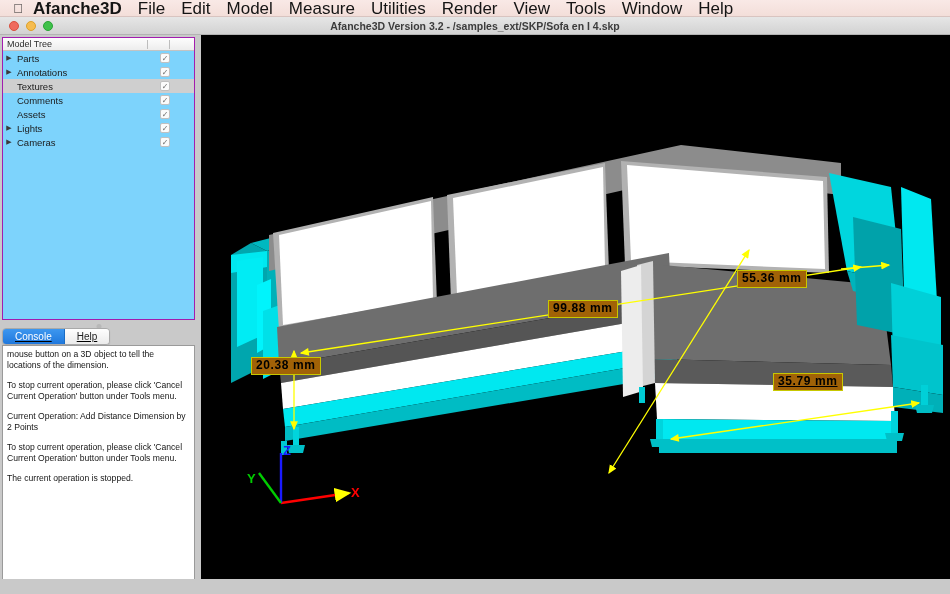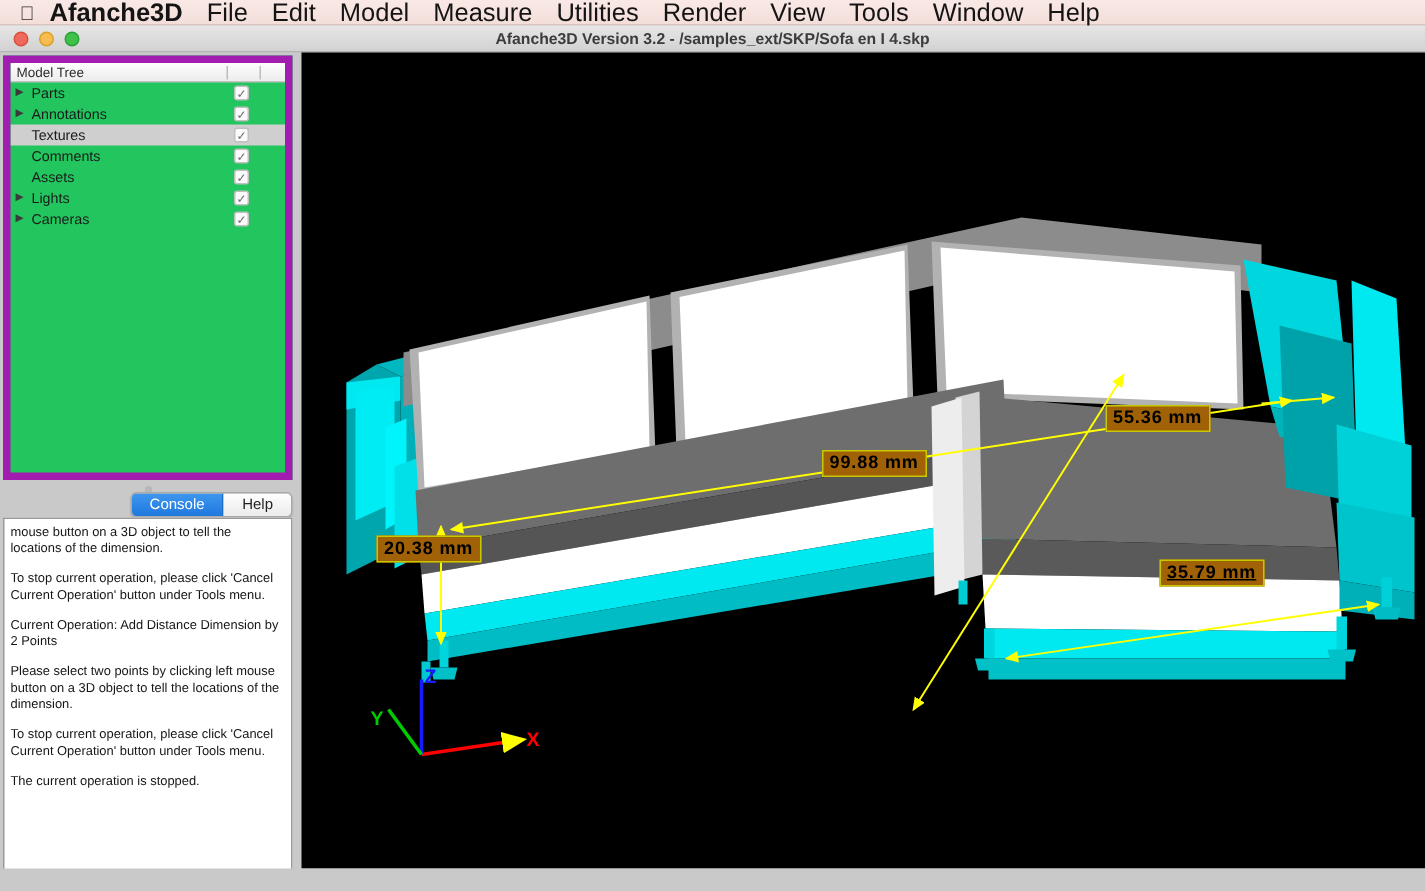--- a/index.html
+++ b/index.html
@@ -53,22 +53,22 @@
 
   
   .leftcol {
     position: absolute; left: 0; top: 35px; width: 200px; height: 559px;
     background: #c9c9c9;
   }
 
   
   .treepanel {
     position: absolute; left: 2px; top: 2px; width: 193px; height: 283px;
-    background: #22c55e;
-    border: 5px solid #a21caf;
+    background: #7dd3fc;
+    border: 1px solid #a21caf;
     overflow: hidden;
   }
   .tree-header {
     position: relative; height: 13px; width: 100%;
     background: linear-gradient(to bottom, #fdfdfd 0%, #ededed 100%);
     border-bottom: 1px solid #c3c3c3;
     font-size: 9px; color: #2c2c2c;
     line-height: 13px; padding-left: 4px;
   }
   .colsep { position: absolute; top: 2px; width: 1px; height: 9px; background: #bdbdbd; }
@@ -98,21 +98,21 @@
   }
   .splitter .grip {
     position: absolute; left: 50%; top: 2px; transform: translateX(-50%);
     width: 5px; height: 5px; border-radius: 50%;
     background: #b8b8b8;
   }
 
   
   .tabbar {
     position: absolute; left: 2px; top: 292px; width: 193px; height: 18px;
-    display: flex; justify-content: flex-end; align-items: center;
+    display: flex; justify-content: flex-start; align-items: center; text-decoration: underline;
   }
   .tabgroup {
     display: flex; height: 17px;
     border: 1px solid #a9a9a9; border-radius: 4px; overflow: hidden;
     box-shadow: 0 1px 1px rgba(0,0,0,.12);
   }
   .tab {
     font-size: 10px; line-height: 15px; padding: 0 12px;
     color: #1f1f1f; background: linear-gradient(to bottom,#fefefe,#ebebeb);
     cursor: default; white-space: nowrap;
@@ -253,21 +253,20 @@
       <div class="tabgroup">
         <span class="tab active">Console</span>
         <span class="tab">Help</span>
       </div>
     </div>
 
     <div class="console">
       <p>mouse button on a 3D object to tell the locations of the dimension.</p>
       <p>To stop current operation, please click 'Cancel Current Operation' button under Tools menu.</p>
       <p>Current Operation: Add Distance Dimension by 2 Points</p>
-      <p>Please select two points by clicking left mouse button on a 3D object to tell the locations of the dimension.</p>
       <p>To stop current operation, please click 'Cancel Current Operation' button under Tools menu.</p>
       <p>The current operation is stopped.</p>
     </div>
   </div>
 
   <div class="viewport">
 
     <svg width="749" height="544" viewBox="0 0 749 544">
       <defs>
         <marker id="arw" markerWidth="8" markerHeight="8" refX="6" refY="3" orient="auto">

